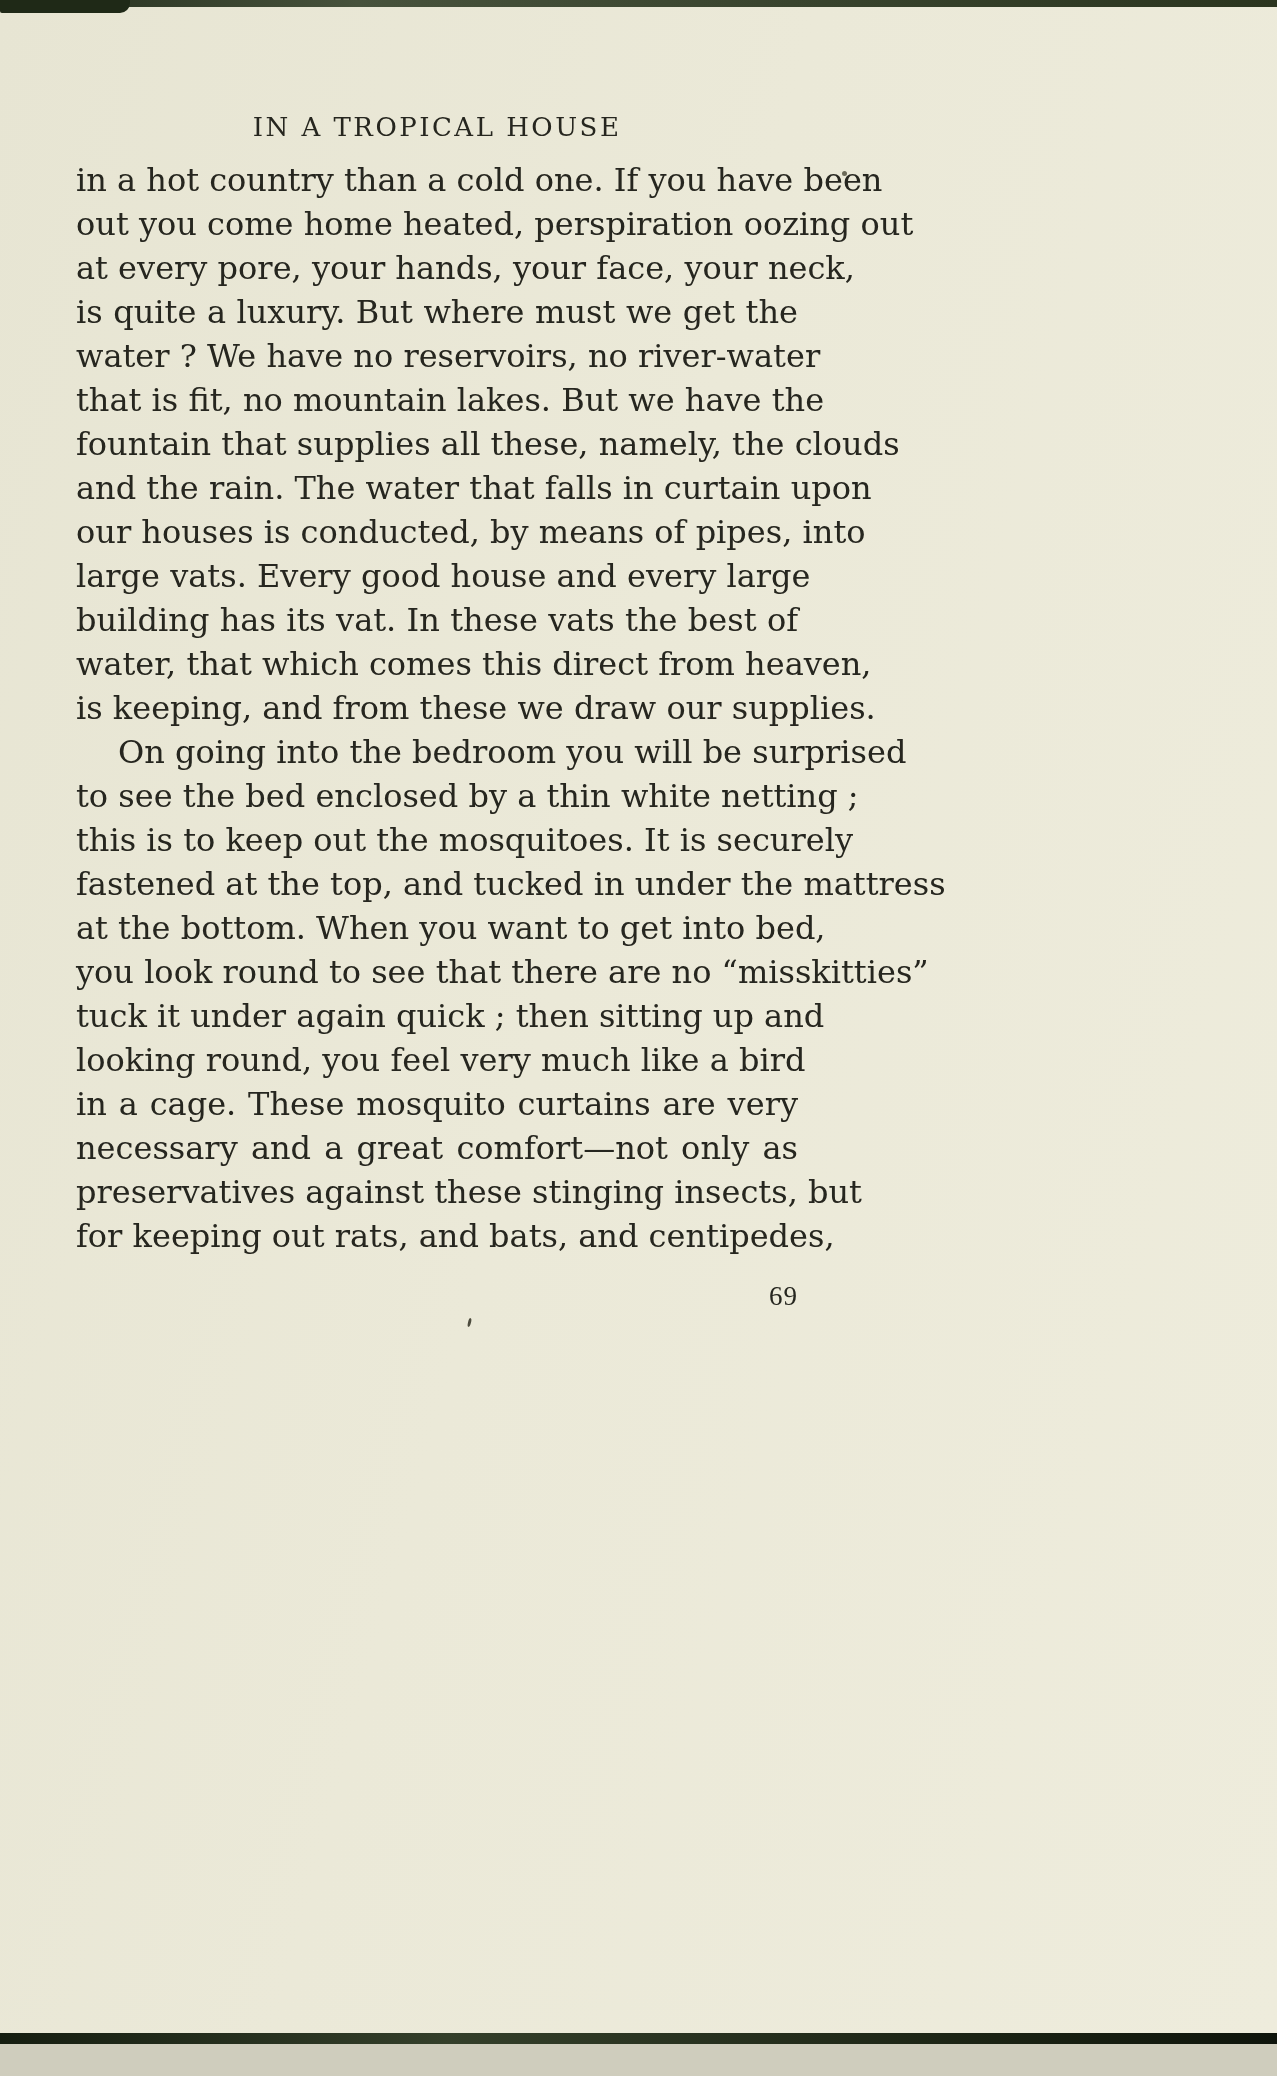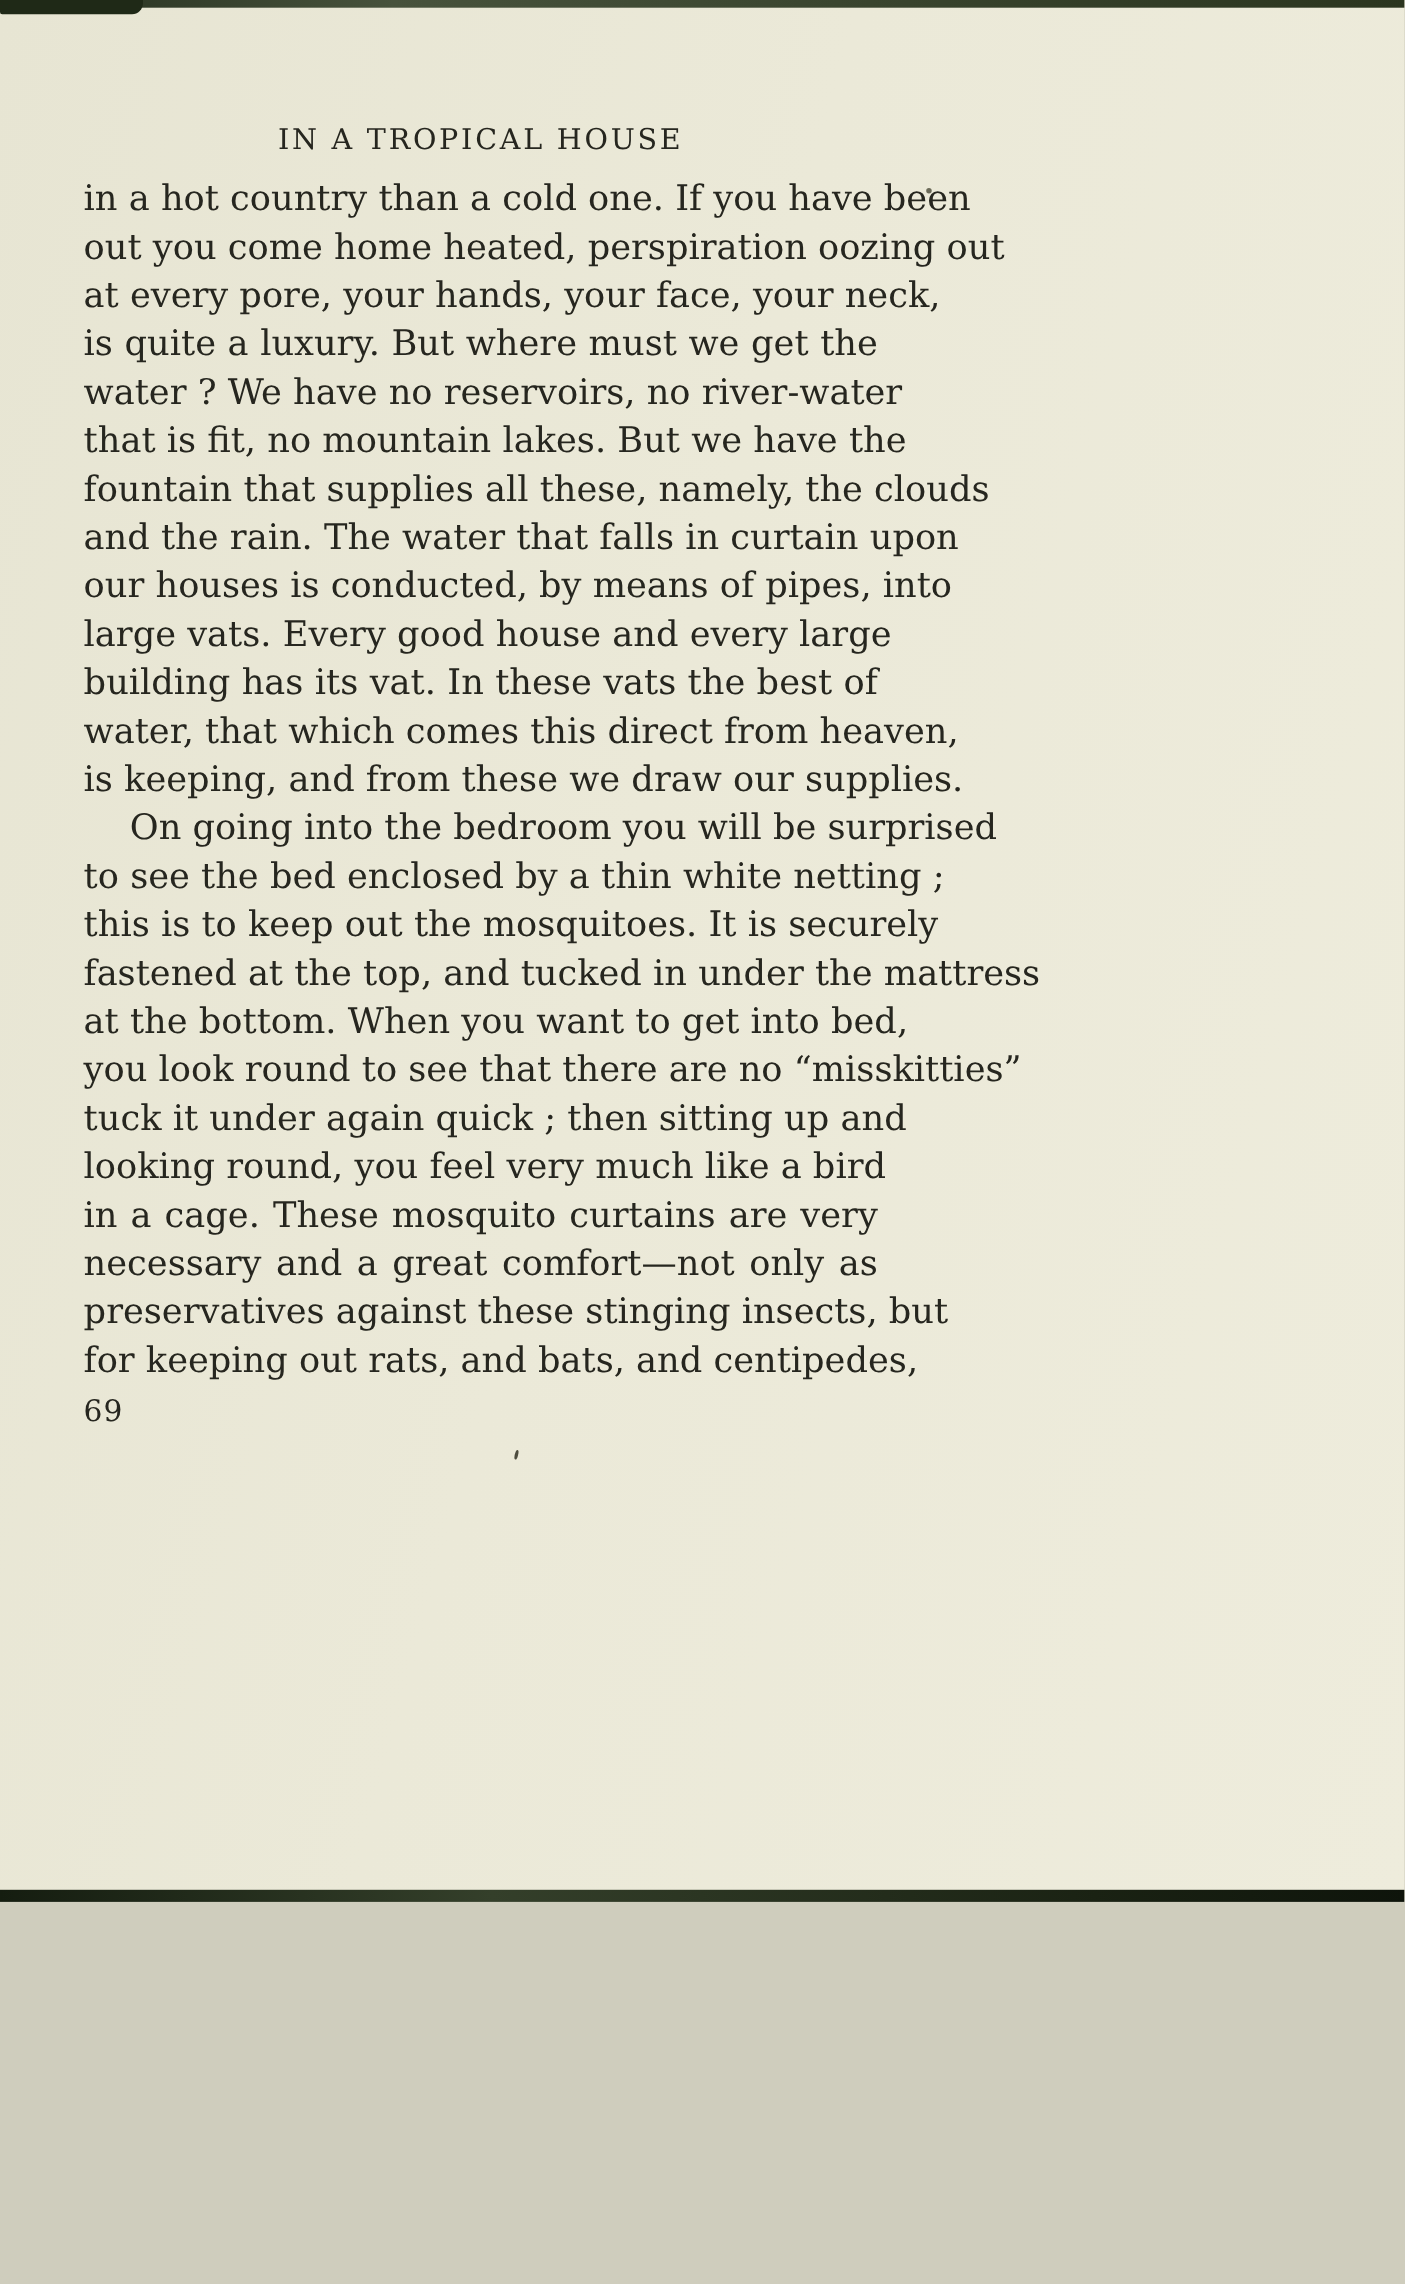--- a/index.html
+++ b/index.html
@@ -1,19 +1,19 @@
 <!DOCTYPE html>
 <html><head>
 <meta charset="utf-8">
 <style>
   html, body { margin: 0; padding: 0; background: #cfcdbd; }
   .page {
     position: relative;
     width: 1277px;
-    height: 1729px;
+    height: 2044px;
     margin: 0 auto;
     overflow: hidden;
     background: linear-gradient(105deg, #e7e5d3 0%, #ebe9d8 45%, #eeecdc 100%);
     font-family: "DejaVu Serif", "Liberation Serif", serif;
     color: #26261f;
   }
   .top-edge {
     position: absolute; top: 0; left: 0; right: 0; height: 7px;
     background: linear-gradient(to right, #232d1c, #47523c 28%, #39442e 62%, #2b351f 100%);
   }
@@ -43,25 +43,26 @@
   .line {
     font-size: 32px;
     line-height: 44px;
     text-align: justify;
     text-align-last: justify;
     white-space: nowrap;
   }
   .line.indent { text-indent: 42px; }
   .line.last-left { text-align-last: left; }
   .page-number {
-    text-align: left;
+    text-align: right;
     font-size: 27px;
     letter-spacing: 1px;
-    margin-top: 4px;
+    margin-top: 16px;
     line-height: 44px;
+    font-family: Liberation Serif, serif;
   }
   .scan-speck {
     position: absolute;
     background: #6b6a58;
     border-radius: 50%;
   }
   .speck-1 { left: 842px; top: 171px; width: 5px; height: 5px; }
   .speck-2 { left: 468px; top: 1318px; width: 3px; height: 9px; transform: rotate(14deg); background: #4d4c3e; }
 </style>
 </head>

